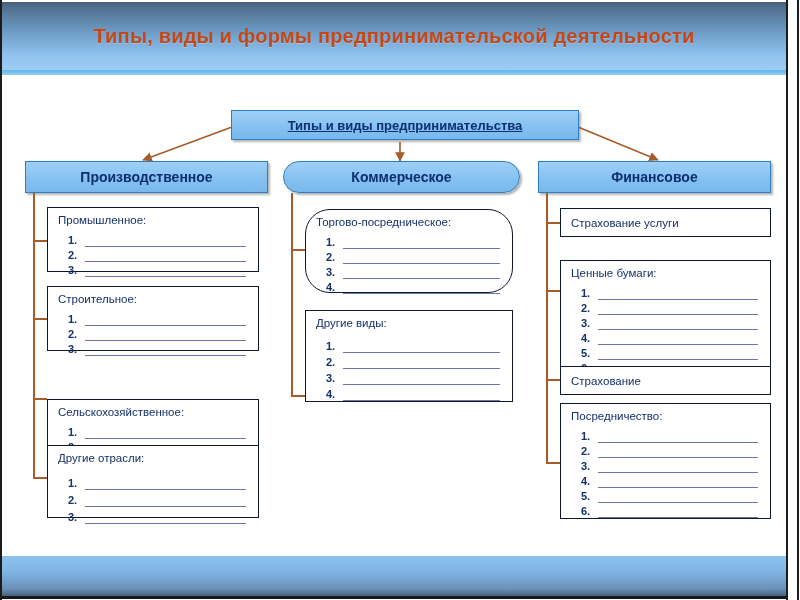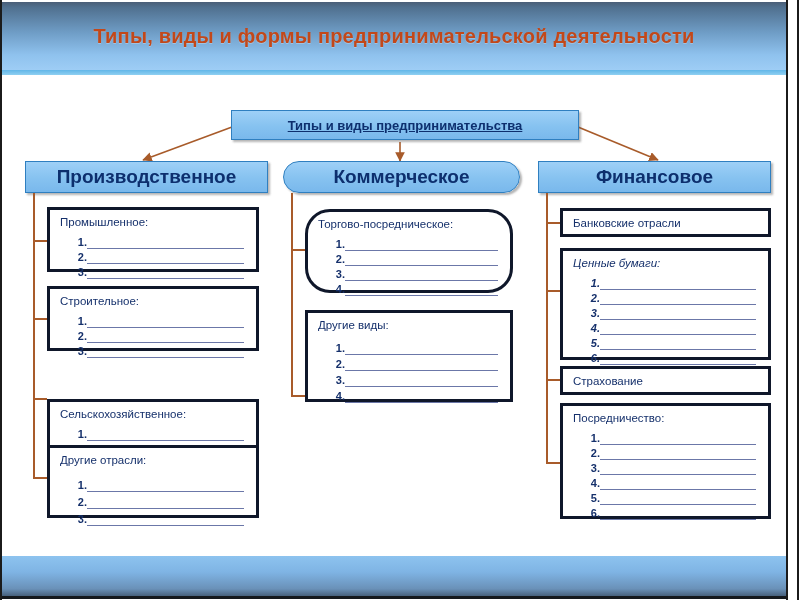--- a/index.html
+++ b/index.html
@@ -51,33 +51,32 @@
   }
   #footer-line{
     position:absolute;left:2px;top:596px;width:784px;height:3px;
     background:#14181d;
   }
 
   
   .box{
     position:absolute;box-sizing:border-box;
     background:#ffffff;
-    border:3px solid #0f172a;
-    text-align:right;
+    border:1px solid #0f172a;
   }
   .hdrbox{
     position:absolute;box-sizing:border-box;
     background:linear-gradient(to bottom,#9ed0f7 0%,#86c2f0 55%,#79b8ec 100%);
     border:1px solid #2f7fc0;
     box-shadow:2px 2px 2px rgba(90,90,90,.45);
     display:flex;align-items:center;justify-content:center;
     color:#0d2f6e;font-weight:bold;
   }
   .rootbox{font-size:13px;text-decoration:underline;}
-  .catbox{font-size:19px;}
+  .catbox{font-size:14px;}
 
   .box-title{
     position:absolute;left:10px;top:6px;
     color:#15306b;font-size:11.5px;
     white-space:nowrap;
   }
   .lines{
     position:absolute;left:20px;top:24px;right:8px;
   }
   .lrow{
@@ -274,24 +273,24 @@
     </div>
   </div>
 
   <div class="conn vline" style="left:546px;top:193px;height:270px;"></div>
   <div class="conn hline" style="left:546px;top:222px;width:14px;"></div>
   <div class="conn hline" style="left:546px;top:290px;width:14px;"></div>
   <div class="conn hline" style="left:546px;top:379px;width:14px;"></div>
   <div class="conn hline" style="left:546px;top:462px;width:14px;"></div>
 
   <div class="box" style="left:560px;top:208px;width:211px;height:29px;">
-    <div class="single-title">Банковские отрасли</div>
-  </div>
-
-  <div class="box" style="left:560px;top:248px;width:211px;height:112px;font-style:italic;">
+    <div class="single-title">Страхование услуги</div>
+  </div>
+
+  <div class="box" style="left:560px;top:260px;width:211px;height:112px;">
     <div class="box-title">Ценные бумаги:</div>
     <div class="lines" style="top:24px;">
       <div class="lrow" style="height:15px;">
           <span class="lnum">1.</span>
           <span class="lblank"></span>
         </div>
       <div class="lrow" style="height:15px;">
           <span class="lnum">2.</span>
           <span class="lblank"></span>
         </div>

